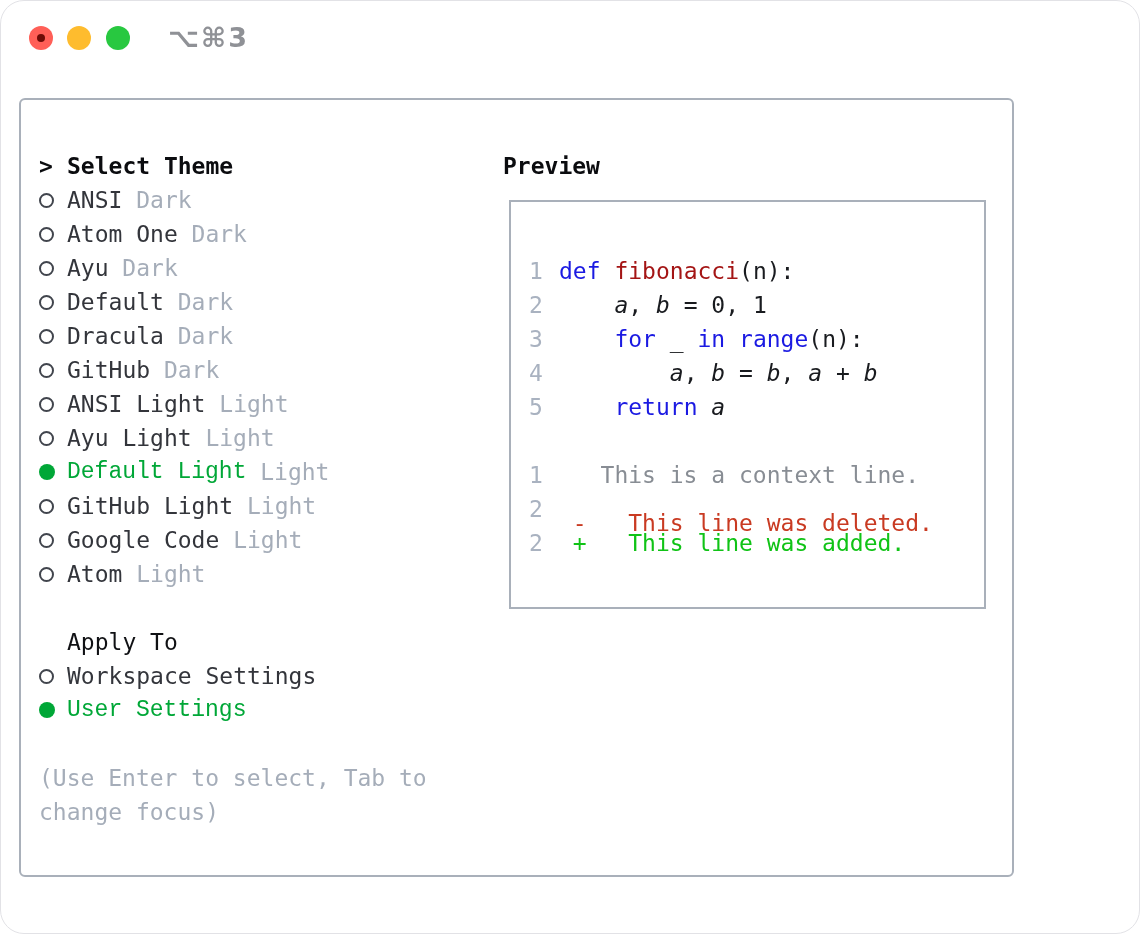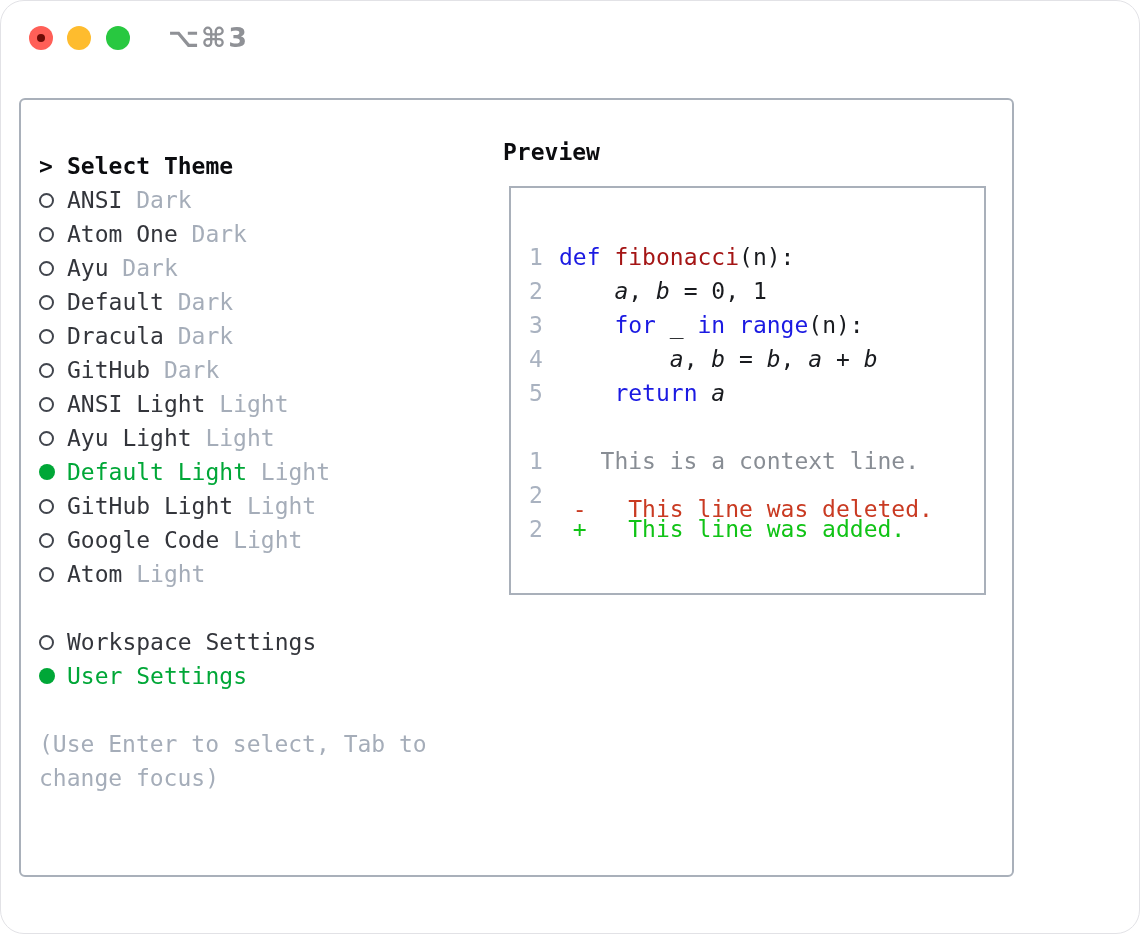--- a/index.html
+++ b/index.html
@@ -40,26 +40,26 @@
   }
   .col-left{position:absolute;left:18px;top:49px;width:460px;}
   .row{height:34px;display:flex;align-items:center;font-size:23px;white-space:pre;}
   .spacer{height:34px;}
   .prompt{display:inline-block;width:28px;font-weight:bold;color:var(--text-black);}
   .hdr-title{font-weight:bold;color:var(--text-black);}
   .dot{flex:0 0 auto;width:15px;height:15px;margin-right:13px;border-radius:50%;
        box-sizing:border-box;border:2px solid #41454d;background:transparent;}
   .row.selected .dot{border:none;background:var(--selected-green);width:16px;height:16px;margin-right:12px;}
   .opt-name{color:var(--text-dark);}
-  .row.selected .opt-name{color:var(--selected-green);}
+  .row.selected .opt-name{color:var(--selected-green);font-family:Liberation Mono, monospace;}
   .opt-variant{color:var(--muted-gray);margin-left:0.6em;}
   .section-title{padding-left:28px;color:#101114;}
   .hint{margin-top:0;width:430px;font-size:23px;line-height:34px;color:var(--muted-gray);}
   
-  .col-right{position:absolute;left:482px;top:35px;width:490px;}
+  .col-right{position:absolute;left:482px;top:49px;width:490px;}
   .preview-title{height:34px;line-height:34px;font-size:23px;font-weight:bold;color:var(--text-black);}
   .preview-box{
     margin-top:17px;margin-left:6px;width:477px;height:409px;box-sizing:border-box;
     border:2px solid var(--border-gray);background:#fff;
     padding:52px 0 0 18px;overflow:hidden;
   }
   .pline{height:34px;display:flex;align-items:center;font-size:23px;white-space:pre;}
   .pln{flex:0 0 auto;display:inline-block;width:14px;margin-right:16px;text-align:center;color:#a9b2c0;}
   .seg-kw{color:var(--keyword-blue);text-align:center;}
   .seg-fn{color:var(--function-red);}
@@ -120,20 +120,21 @@
       </div>
       <div class="row">
         <span class="dot"></span><span class="opt-name">Google Code</span><span class="opt-variant">Light</span>
       </div>
       <div class="row">
         <span class="dot"></span><span class="opt-name">Atom</span><span class="opt-variant">Light</span>
       </div>
 
       <div class="spacer"></div>
 
+      <div class="row section-title">Apply To</div>
       <div class="row">
         <span class="dot"></span><span class="opt-name">Workspace Settings</span>
       </div>
       <div class="row selected">
         <span class="dot"></span><span class="opt-name">User Settings</span>
       </div>
 
       <div class="spacer"></div>
 
       <div class="hint">(Use Enter to select, Tab to change focus)</div>

